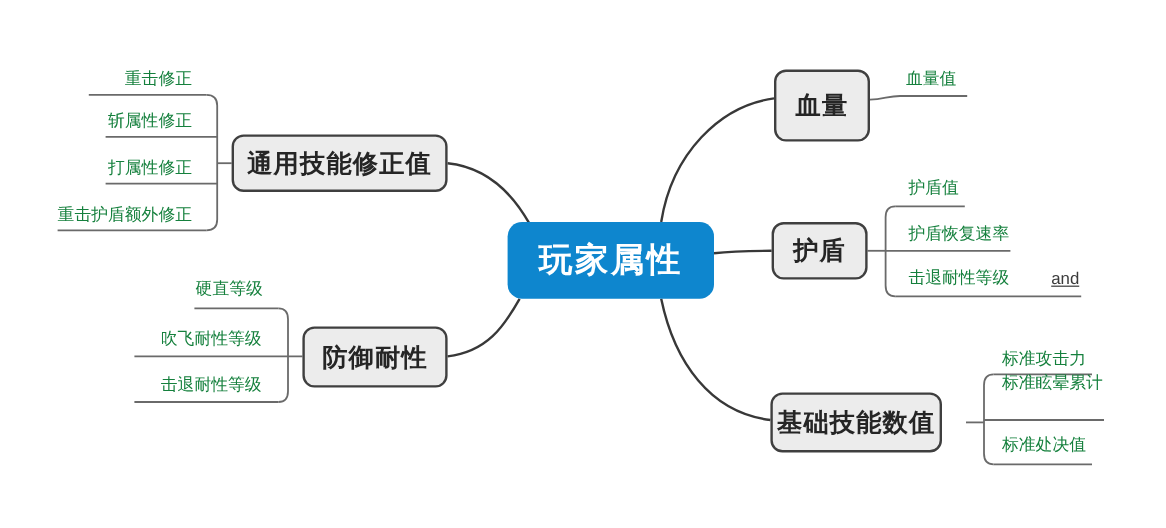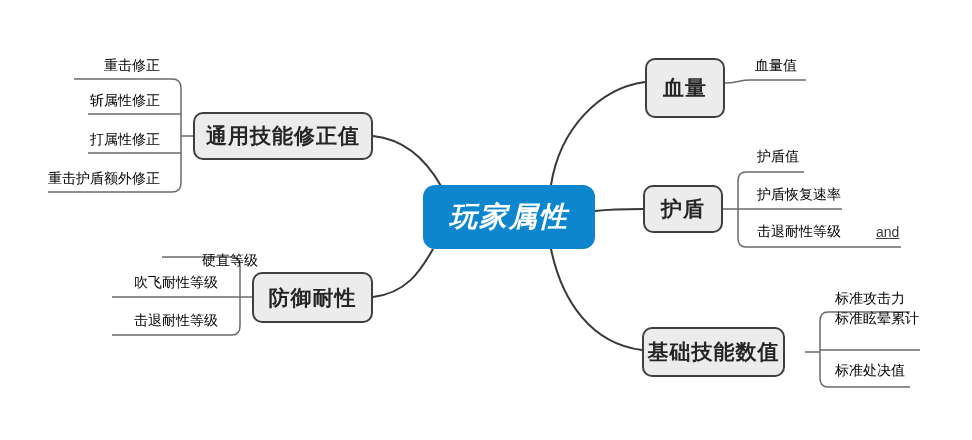--- a/index.html
+++ b/index.html
@@ -9,35 +9,34 @@
   }
   svg.connectors{position:absolute;left:0;top:0;width:972px;height:440px;}
   .main-link{stroke:#383838;stroke-width:2;fill:none;}
   .sub-link{stroke:#6a6a6a;stroke-width:1.5;fill:none;}
   .root-node{
     position:absolute;left:423px;top:185px;width:172px;height:64px;
     background:#0e86ce;border-radius:12px;color:#ffffff;
     font-size:28px;font-weight:bold;letter-spacing:2px;
     display:flex;align-items:center;justify-content:center;box-sizing:border-box;
     cursor:default;
-    font-style:italic;
   }
   .branch-node{
     position:absolute;background:#ececec;border:2px solid #3f3f3f;border-radius:10px;
     color:#252525;font-size:21px;font-weight:bold;letter-spacing:1px;
     display:flex;align-items:center;justify-content:center;box-sizing:border-box;
     cursor:default;
   }
   .b1{left:193px;top:112px;width:180px;height:48px;}
   .b2{left:252px;top:272px;width:121px;height:51px;}
   .b3{left:645px;top:58px;width:80px;height:60px;}
   .b4{left:643px;top:185px;width:80px;height:48px;}
   .b5{left:642px;top:327px;width:143px;height:50px;}
   .child-label{
-    position:absolute;font-size:14px;color:#000000;line-height:16px;
+    position:absolute;font-size:14px;color:#15803d;line-height:16px;
     white-space:nowrap;cursor:default;
   }
   .annotation-label{
     position:absolute;font-size:14px;color:#3a3a3a;line-height:16px;white-space:nowrap;
   }
 </style>
 </head>
 <body>
 
 <div class="canvas">
@@ -83,21 +82,21 @@
   <div class="branch-node b2">防御耐性</div>
   <div class="branch-node b3">血量</div>
   <div class="branch-node b4">护盾</div>
   <div class="branch-node b5">基础技能数值</div>
 
   <div class="child-label" style="left:104px;top:57px;">重击修正</div>
   <div class="child-label" style="left:90px;top:92px;">斩属性修正</div>
   <div class="child-label" style="left:90px;top:131px;">打属性修正</div>
   <div class="child-label" style="left:48px;top:170px;">重击护盾额外修正</div>
 
-  <div class="child-label" style="left:163px;top:252px;margin-left:39px;">硬直等级</div>
+  <div class="child-label" style="left:163px;top:232px;">硬直等级</div>
   <div class="child-label" style="left:134px;top:274px;">吹飞耐性等级</div>
   <div class="child-label" style="left:134px;top:312px;">击退耐性等级</div>
 
   <div class="child-label" style="left:755px;top:57px;">血量值</div>
 
   <div class="child-label" style="left:757px;top:148px;">护盾值</div>
   <div class="child-label" style="left:757px;top:186px;">护盾恢复速率</div>
   <div class="child-label" style="left:757px;top:223px;">击退耐性等级</div>
   <div class="annotation-label" style="left:876px;top:224px;text-decoration:underline;">and</div>
 

